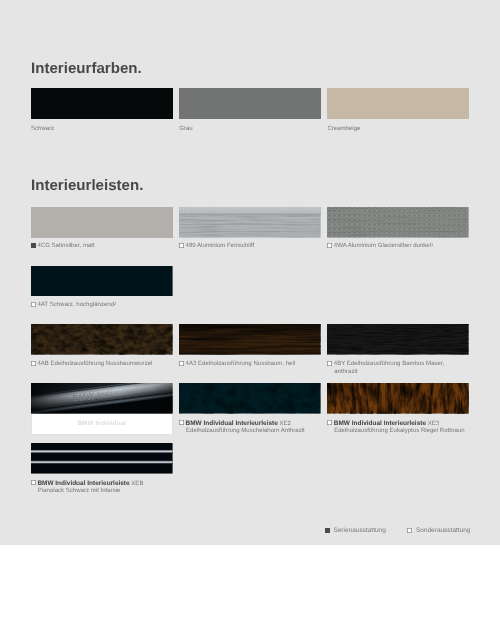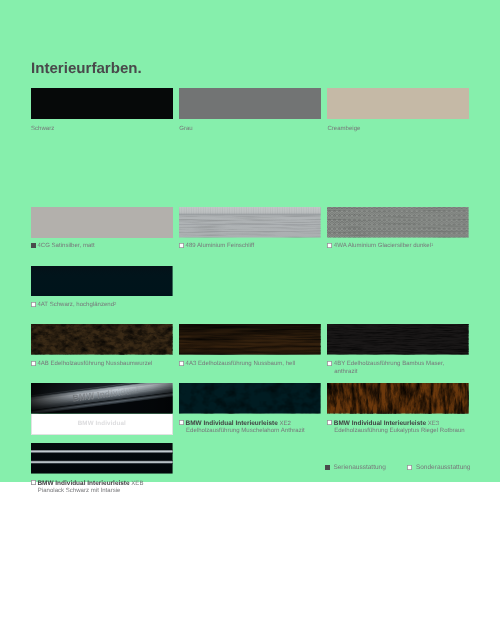--- a/index.html
+++ b/index.html
@@ -1,21 +1,21 @@
 <!DOCTYPE html>
 <html><head>
 <meta charset="utf-8">
 <title>Interieurfarben</title>
 <style>
   html,body{margin:0;padding:0;}
   body{width:500px;height:639px;background:#ffffff;
        font-family:"Liberation Sans",sans-serif;overflow:hidden;
        -webkit-font-smoothing:antialiased;
        text-rendering:geometricPrecision;}
-  .page{position:relative;width:500px;height:482px;background:#86efac;}
+  .page{position:relative;width:500px;height:545px;background:#e5e5e5;}
 
   .sec-title{position:absolute;left:31px;font-size:15.1px;font-weight:bold;
              color:#49494b;white-space:nowrap;line-height:15px;
              transform:translateZ(0);}
 
   .sw{position:absolute;width:141.6px;height:30.55px;overflow:hidden;}
   .sw svg{display:block;width:141.6px;height:30.55px;}
 
   .cap{position:absolute;font-size:6.05px;color:#77777a;line-height:7.6px;
        letter-spacing:0.01px;transform:translateZ(0);}
@@ -189,20 +189,21 @@
 
   <div class="sw" style="left:31px;top:88px;background:#060909"></div>
   <div class="cap" style="left:31px;top:126.3px">Schwarz</div>
 
   <div class="sw" style="left:179.2px;top:88px;background:#727474"></div>
   <div class="cap" style="left:179.2px;top:126.3px">Grau</div>
 
   <div class="sw" style="left:327.4px;top:88px;background:#c5b9a6"></div>
   <div class="cap" style="left:327.4px;top:126.3px">Creambeige</div>
 
+  <div class="sec-title" style="top:178.2px">Interieurleisten.</div>
 
   <div class="sw" style="left:31px;top:207px;background:#b3b0ac"></div>
   <div class="cap" style="left:31px;top:243.40px">
     <span class="sq filled"></span><span>4CG</span><span> Satinsilber, matt</span>
   </div>
 
   <div class="sw" style="left:179.2px;top:207px">
     <svg viewBox="0 0 142 30.4" preserveAspectRatio="none">
       <rect width="142" height="30.4" fill="url(#gAluBody)"></rect>
       <rect width="142" height="7.2" fill="url(#pVert)"></rect>

